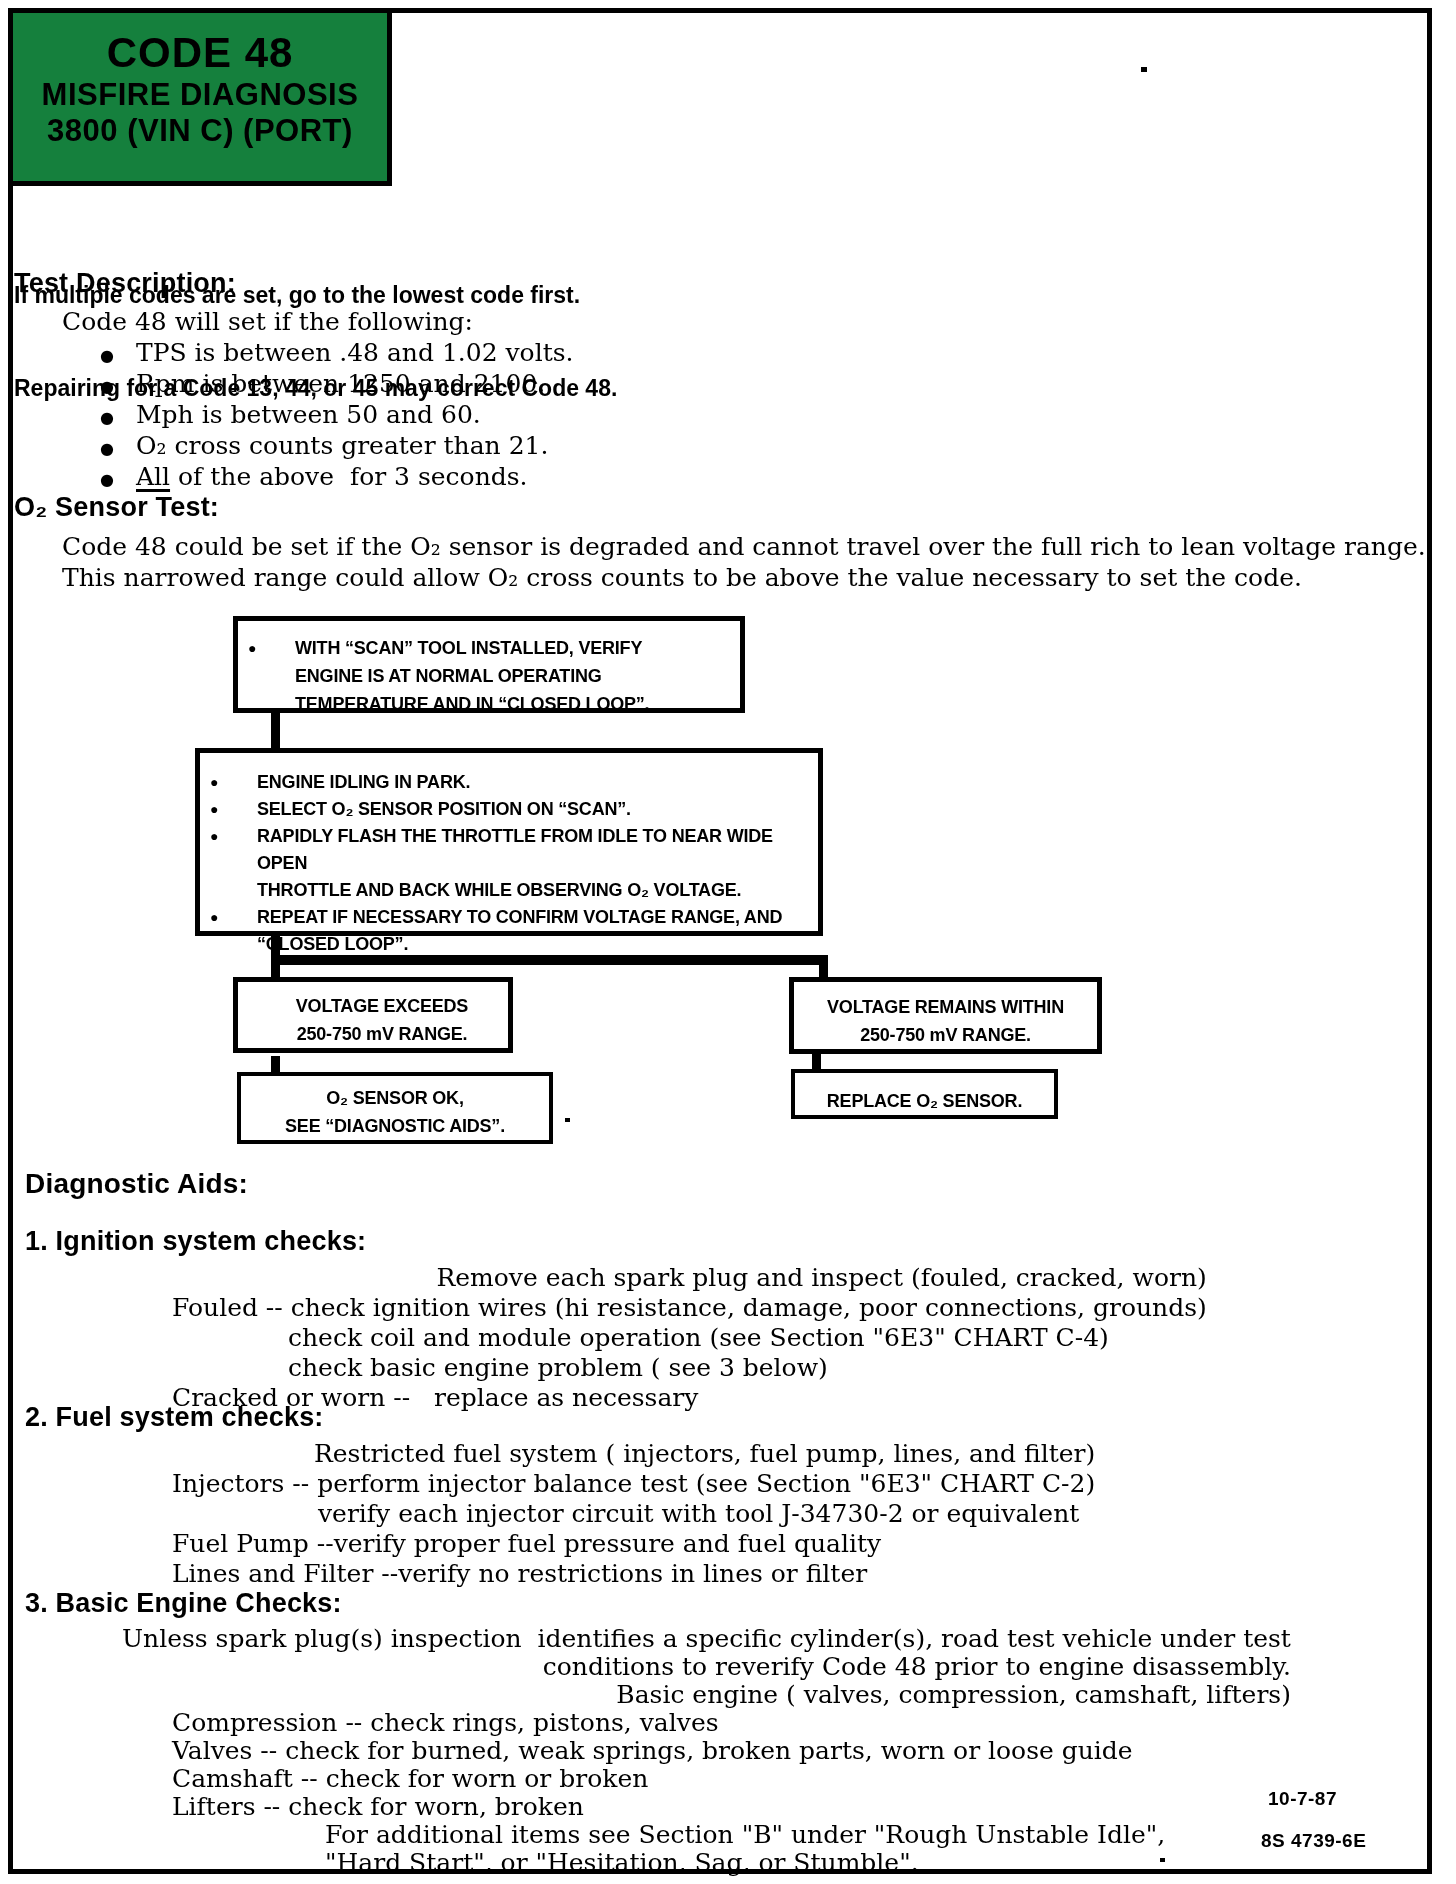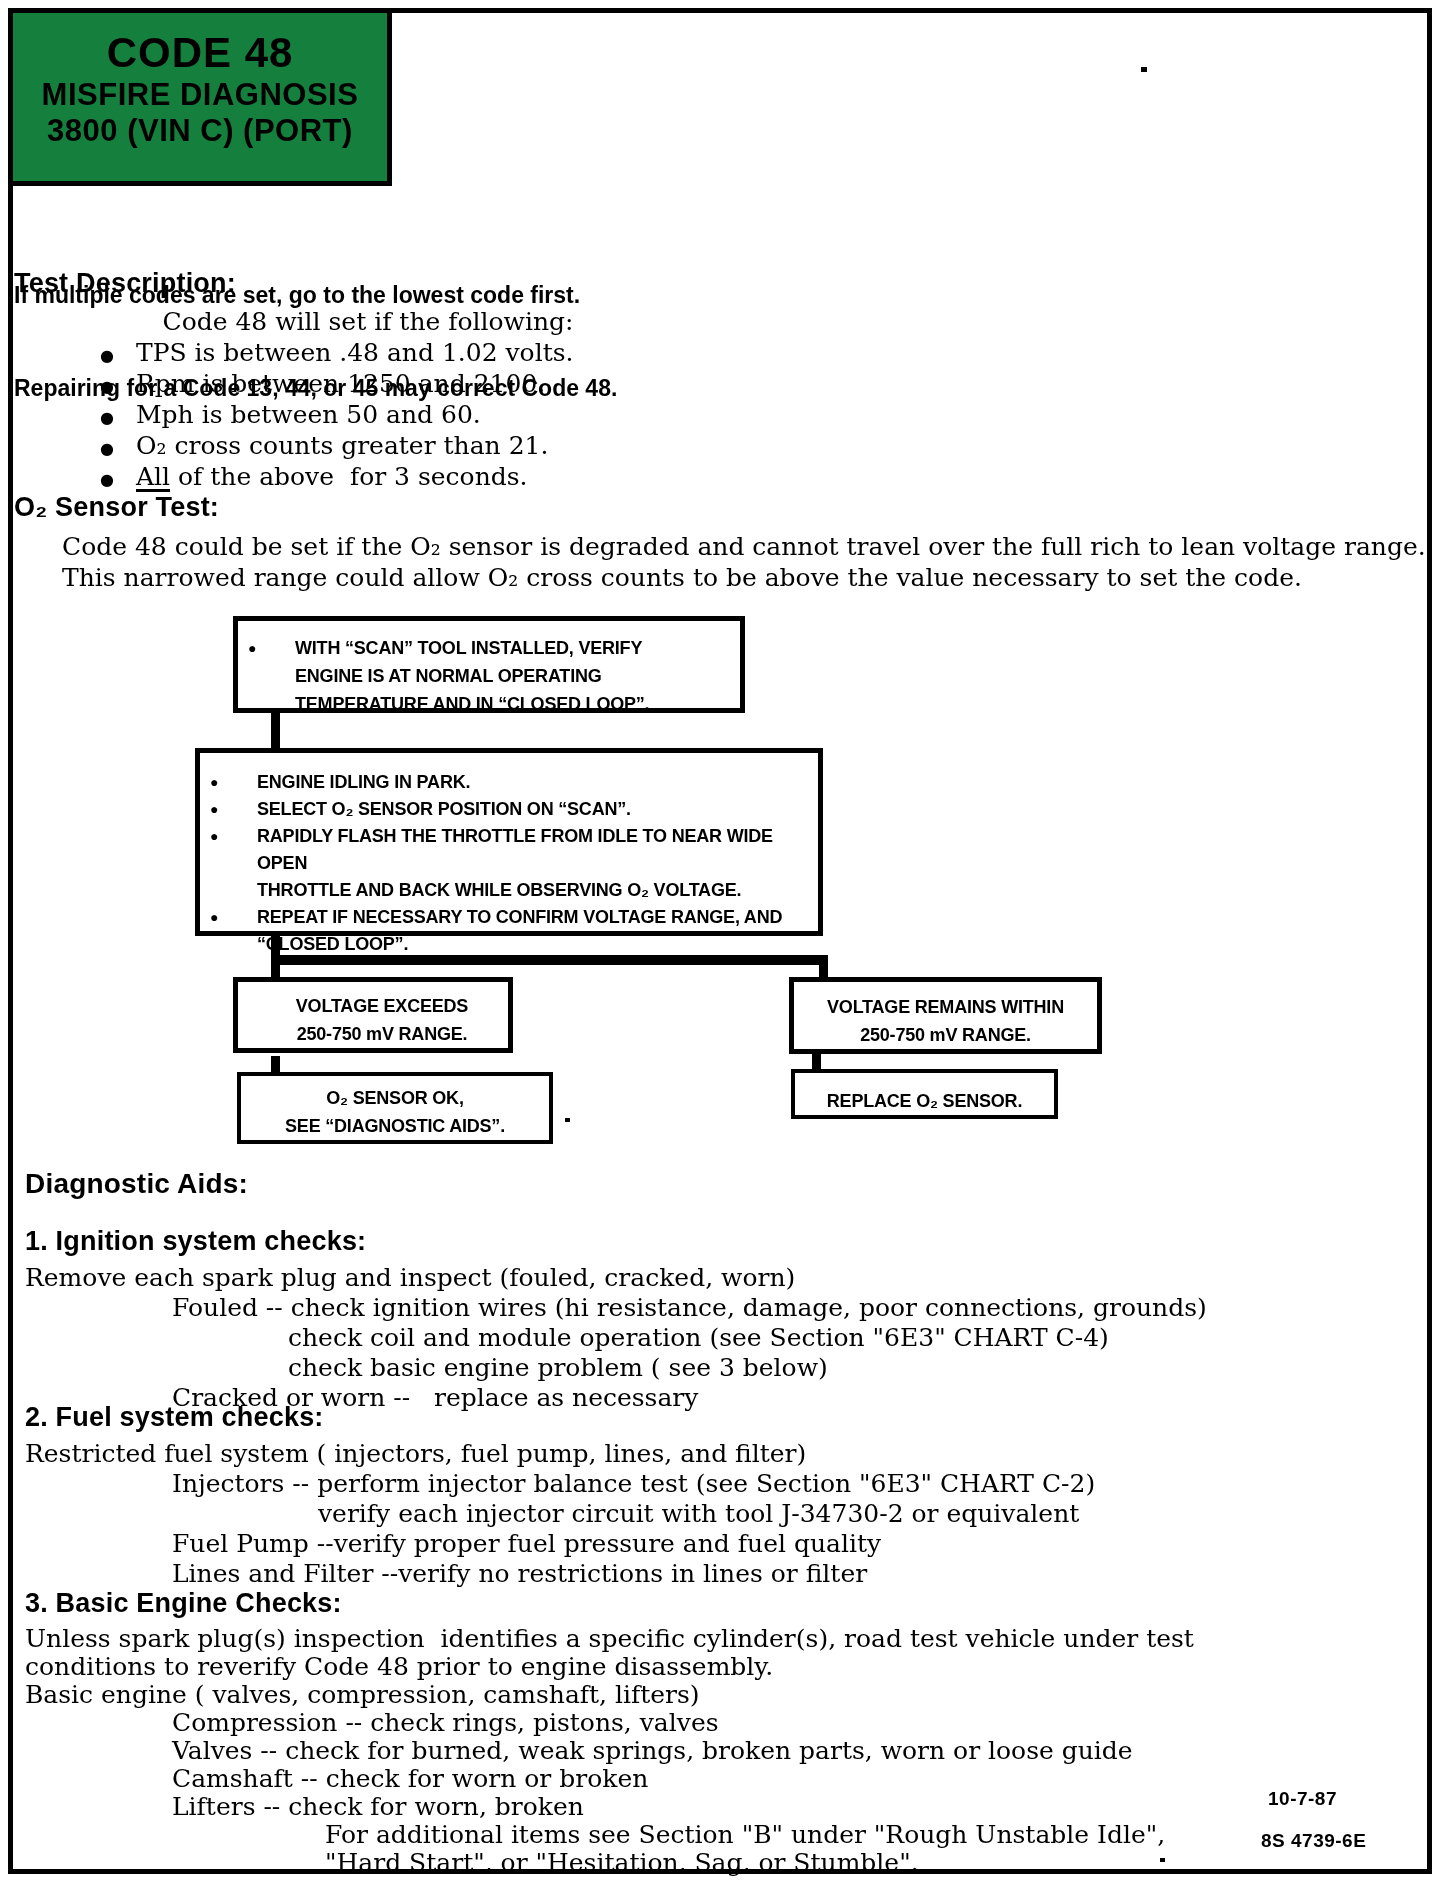--- a/index.html
+++ b/index.html
@@ -15,39 +15,39 @@
   .header-sub{font-size:31px;letter-spacing:0.5px;line-height:36px;}
 
   .sans-bold{font-family:"Liberation Sans",sans-serif;font-weight:700;}
   .serif{font-family:"DejaVu Serif","Liberation Serif",serif;}
 
   .intro{position:absolute;left:14px;top:218px;font-size:23px;line-height:31px;white-space:pre;}
   .sec-heading{font-size:27px;letter-spacing:0.2px;}
 
   .block{position:absolute;left:14px;}
   .serif-line{font-size:25px;line-height:31px;white-space:pre;}
-  .lead{margin-left:48px;margin-top:7px;text-align:right;}
+  .lead{margin-left:48px;margin-top:7px;}
   .para{margin-left:48px;}
 
   .bullet-row{display:flex;margin-left:86px;height:31px;align-items:baseline;}
   .dot{width:36px;font-size:16px;flex:none;}
   .u{text-decoration:underline;text-decoration-thickness:2.5px;text-underline-offset:4px;}
 
   
   .fc-box{position:absolute;border:5px solid #000;box-sizing:border-box;background:#fff;font-family:"Liberation Sans",sans-serif;font-weight:700;font-size:18px;letter-spacing:-0.2px;line-height:28px;}
   .fc-line{position:absolute;background:#000;}
   .fc-row{display:flex;}
   .fc-bullet{width:47px;flex:none;padding-left:10px;font-size:14px;}
   .fc-center{text-align:center;}
 
   .sec{position:absolute;left:25px;}
   .sec-line{font-size:25px;line-height:30px;white-space:pre;}
   .sec-lines{margin-top:6px;}
   .s3 .sec-line{line-height:28px;}
-  .ind1{}
+  .ind1{margin-left:97px;text-align:right;}
   .ind2{margin-left:147px;}
   .ind3{margin-left:263px;}
   .ind4{margin-left:293px;}
   .ind5{margin-left:300px;}
 
   .footer-note{position:absolute;font-family:"Liberation Sans",sans-serif;font-weight:700;font-size:19px;letter-spacing:0.5px;}
   .speck{position:absolute;background:#000;}
 </style>
 </head>
 <body>

